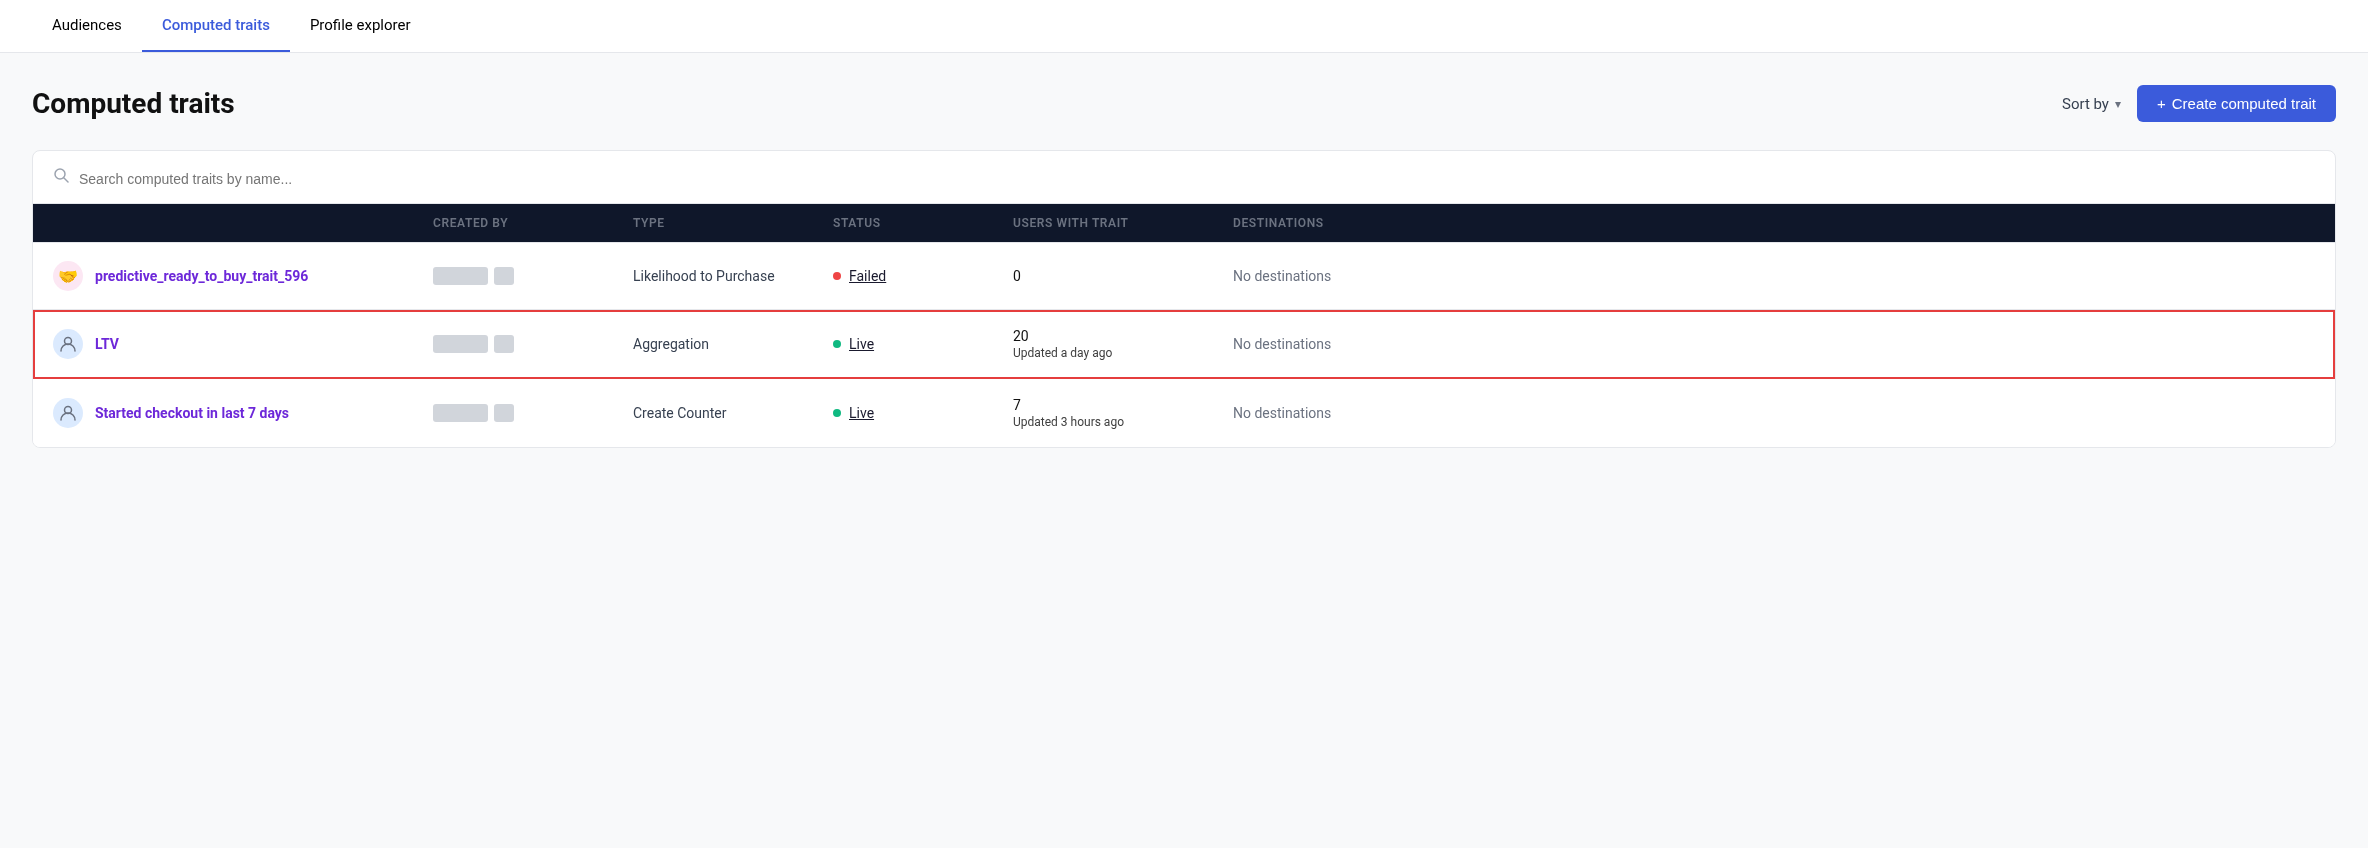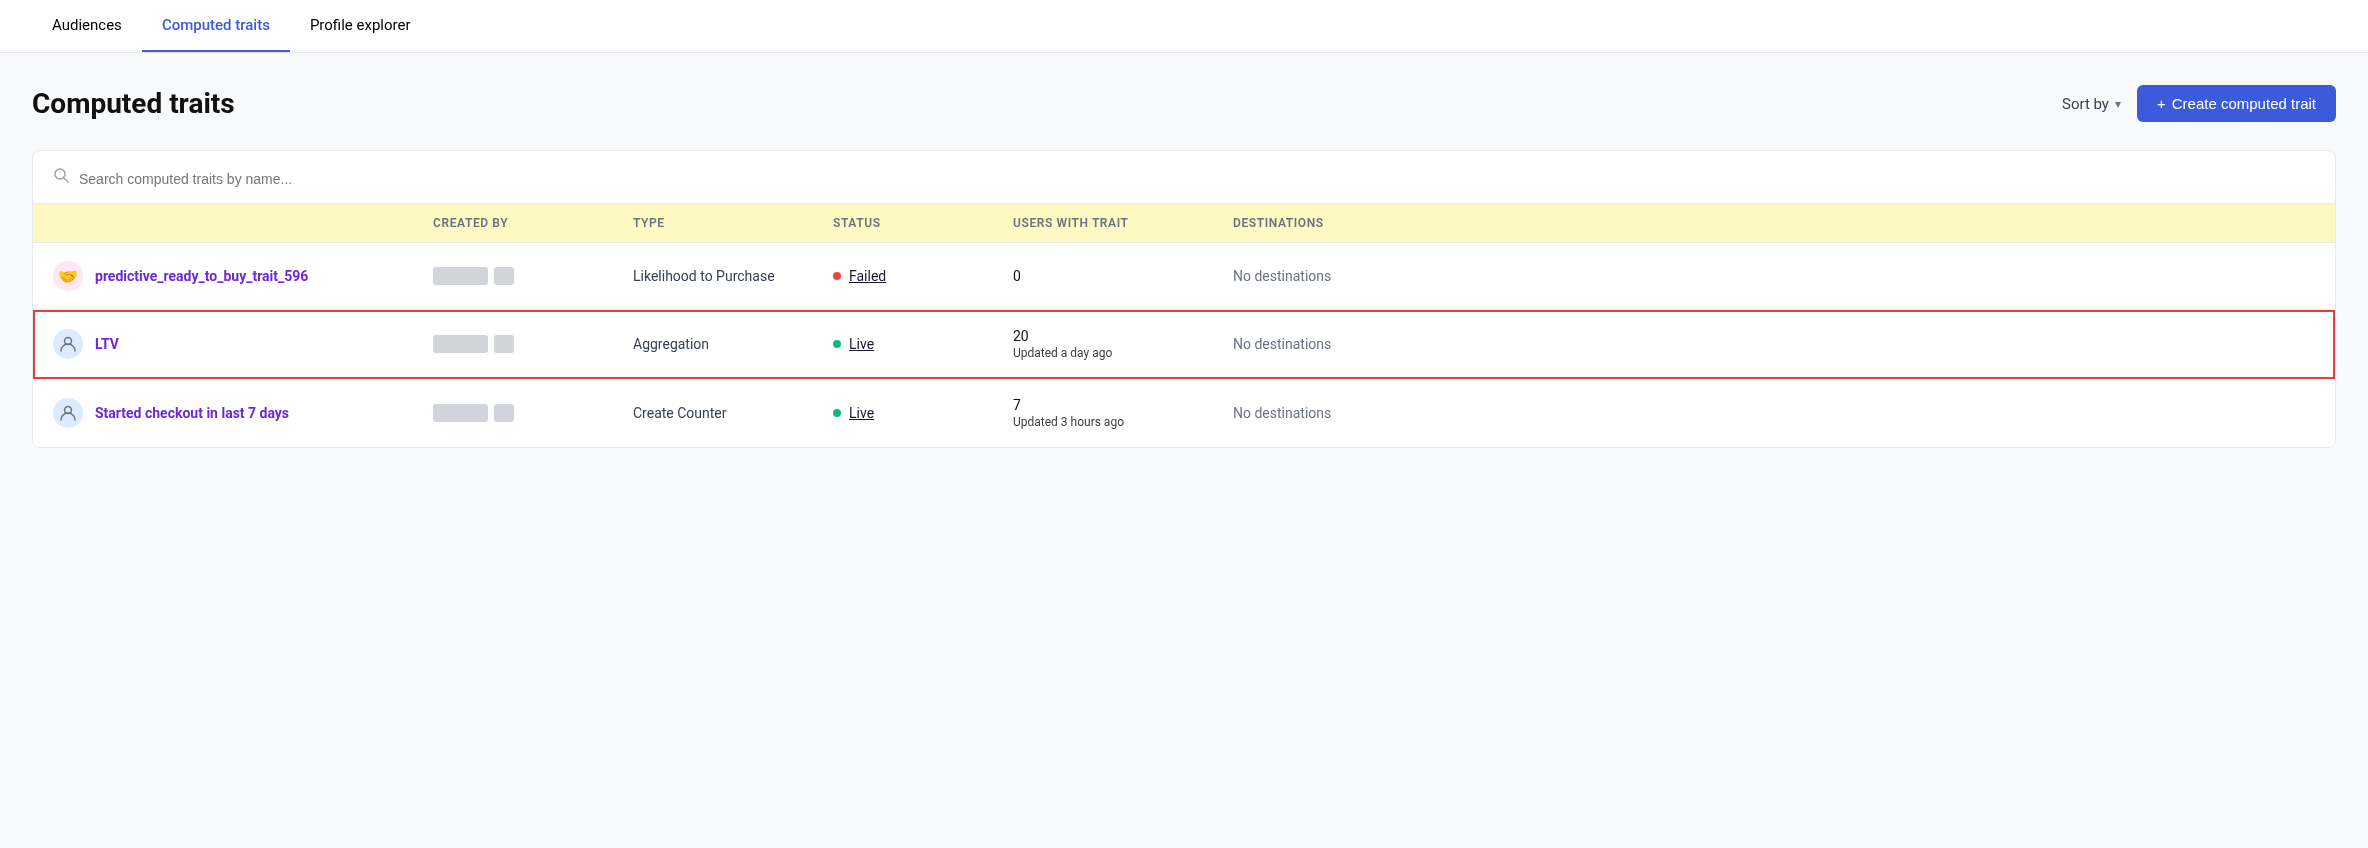--- a/index.html
+++ b/index.html
@@ -114,21 +114,21 @@
       color: #6b7280;
       width: 100%;
       background: transparent;
     }
 
     .table-header {
       display: grid;
       grid-template-columns: 380px 200px 200px 180px 220px 200px;
       padding: 12px 20px;
       border-bottom: 1px solid #e5e7eb;
-      background: #fef9c3;
+      background: #0f172a;
     }
 
     .col-header {
       font-size: 12px;
       font-weight: 600;
       color: #6b7280;
       letter-spacing: 0.05em;
       text-transform: uppercase;
     }
 

